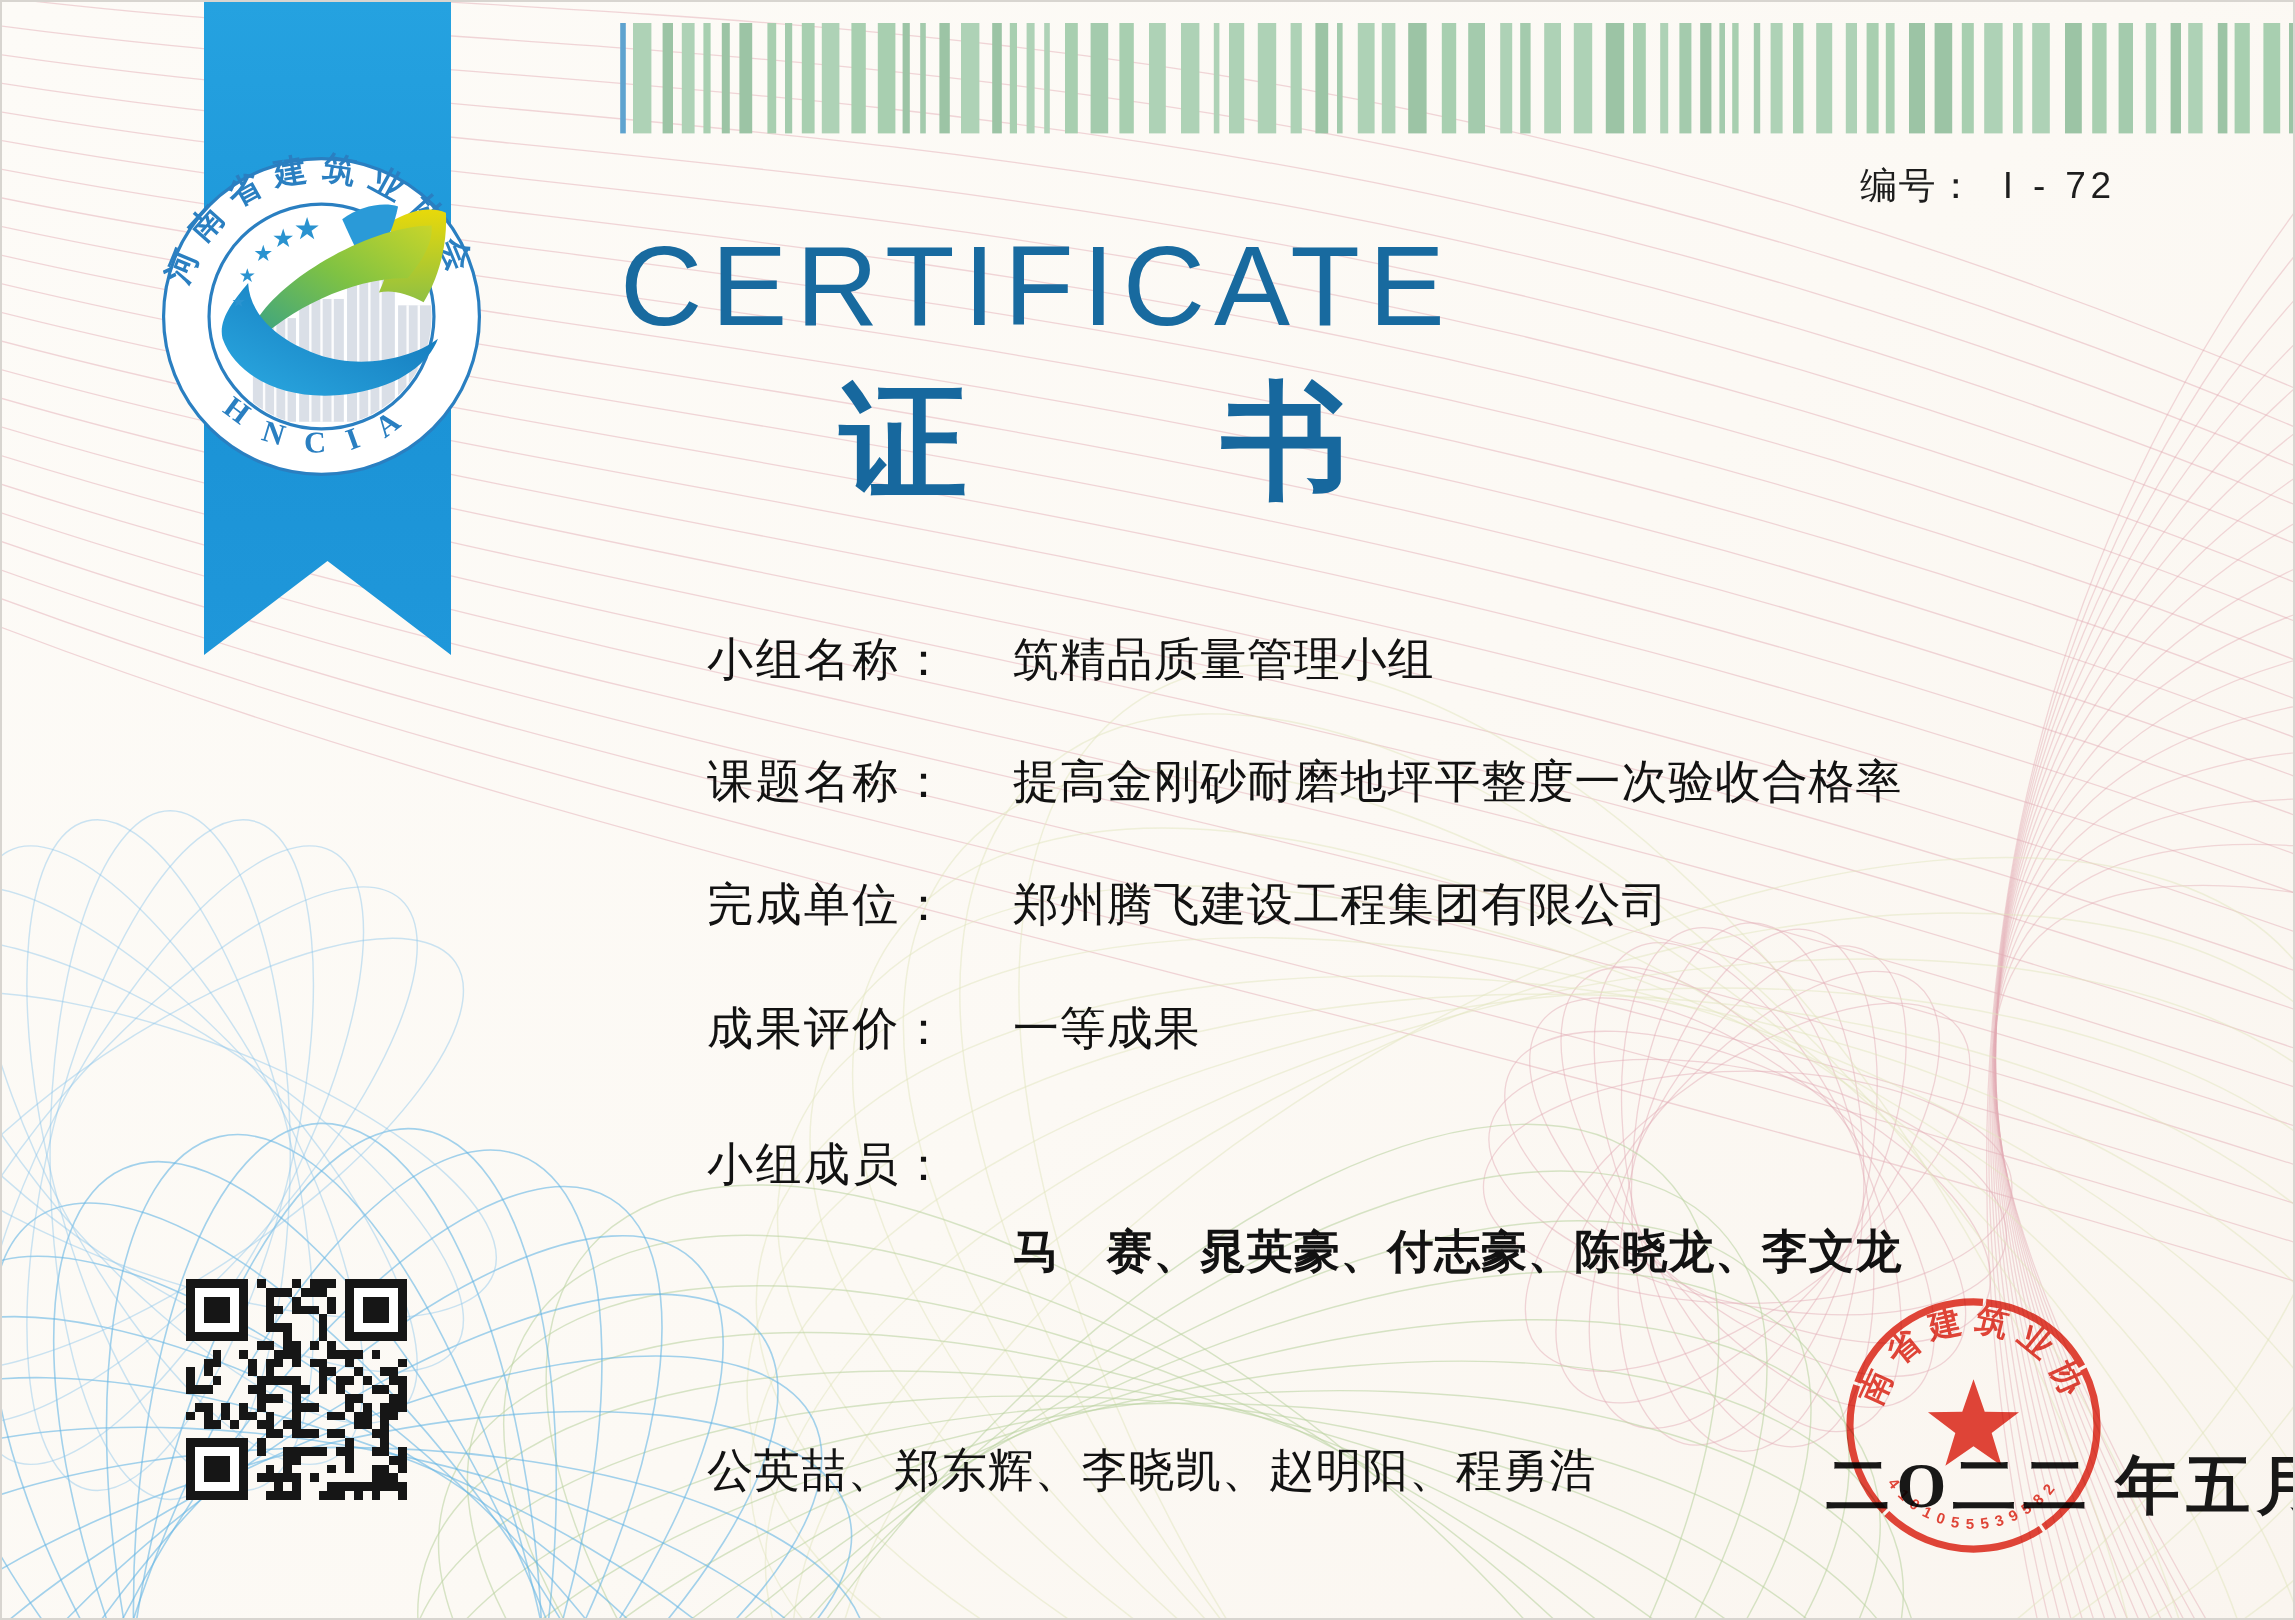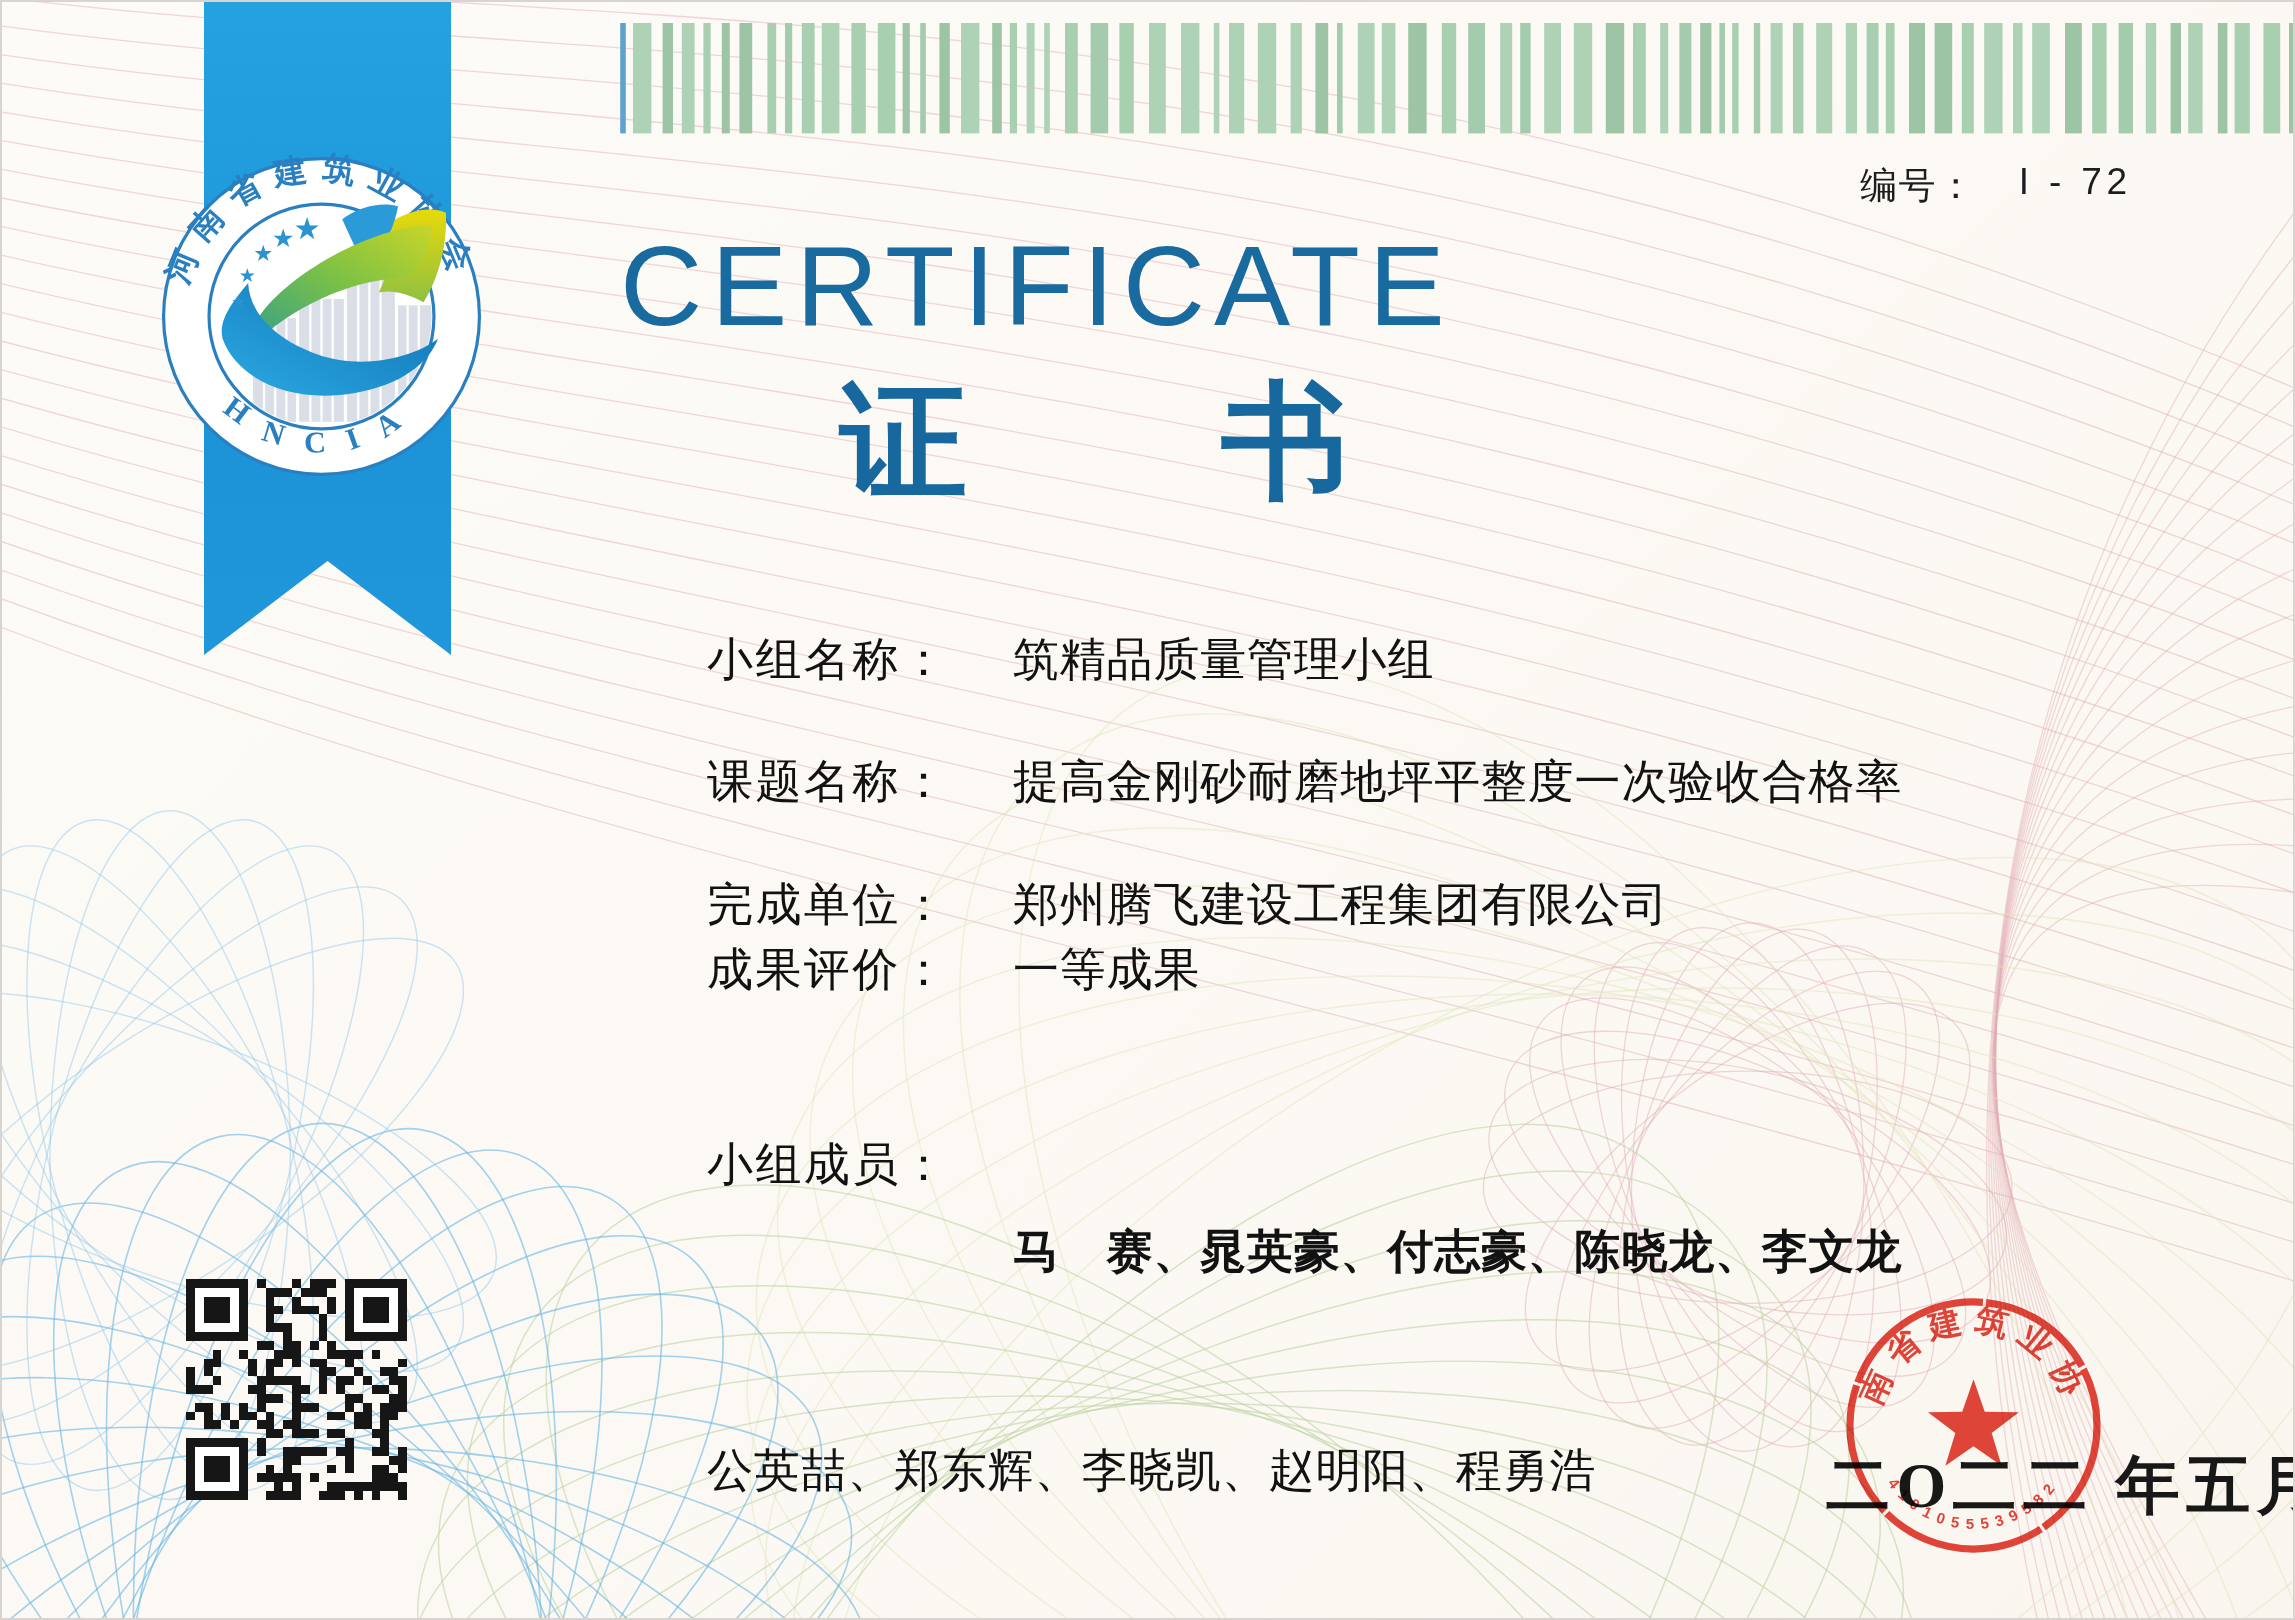--- a/index.html
+++ b/index.html
@@ -9,22 +9,22 @@
     border:2.4px solid #d8d5d0; box-sizing:border-box;
     font-family:"Liberation Sans", sans-serif;
   }
   svg{display:block;}
   #bg{position:absolute;left:0;top:0;z-index:0;}
 
   
   .barcode{position:absolute;left:617px;top:21px;width:1676px;height:112px;z-index:1;}
 
   
-  .serial{position:absolute;left:1858px;top:159px;z-index:3;display:flex;gap:43px;
-          font-size:37px;color:#1d1d1d;letter-spacing:1.6px;}
+  .serial{position:absolute;left:1858px;top:159px;z-index:3;display:flex;gap:27px;
+          font-size:37px;color:#1d1d1d;letter-spacing:1.6px;align-items:center;}
   .serial .val{letter-spacing:4.8px;}
 
   
   .ribbon{position:absolute;left:202px;top:0;width:247px;height:653px;z-index:2;
           background:linear-gradient(180deg,#25a2e0 0%,#1b93d6 60%,#1f97da 100%);
           -webkit-clip-path:polygon(0 0,100% 0,100% 100%,50% 85.6%,0 100%);
           clip-path:polygon(0 0,100% 0,100% 100%,50% 85.6%,0 100%);}
   .logo{position:absolute;left:152px;top:147px;width:335px;height:335px;z-index:3;}
 
   
@@ -32,21 +32,21 @@
             font-size:114px;font-weight:400;letter-spacing:8.8px;color:#186a9f;margin-top:18px;}
   .title-zh{position:absolute;left:838px;top:356px;z-index:3;
             font-family:"Liberation Serif",serif;font-weight:700;
             font-size:127px;color:#17689e;white-space:pre;}
 
   
   .field{position:absolute;left:705px;display:flex;z-index:3;color:#121212;
          font-size:46px;font-weight:400;line-height:1.15;letter-spacing:0.8px;}
   .field .lbl{width:306px;flex:0 0 306px;letter-spacing:2.4px;}
   .field .val{white-space:nowrap;}
-  .f0{top:631px;} .f1{top:753px;} .f2{top:876px;} .f3{top:941px;} .f4{top:1136px;flex-direction:column;}
+  .f0{top:631px;} .f1{top:753px;} .f2{top:876px;} .f3{top:1000px;} .f4{top:1136px;flex-direction:column;}
   .members-line2{position:absolute;left:1011px;top:1219px;z-index:3;color:#121212;
          font-size:46px;font-weight:700;letter-spacing:0.8px;white-space:nowrap;}
 
   
   .qr{position:absolute;left:184px;top:1277px;width:221px;height:221px;z-index:3;}
 
   
   .seal{position:absolute;left:1836px;top:1288px;width:271px;height:271px;z-index:4;
         mix-blend-mode:multiply;opacity:.94;}
   .date{position:absolute;left:1824px;top:1440px;z-index:5;color:#181818;

